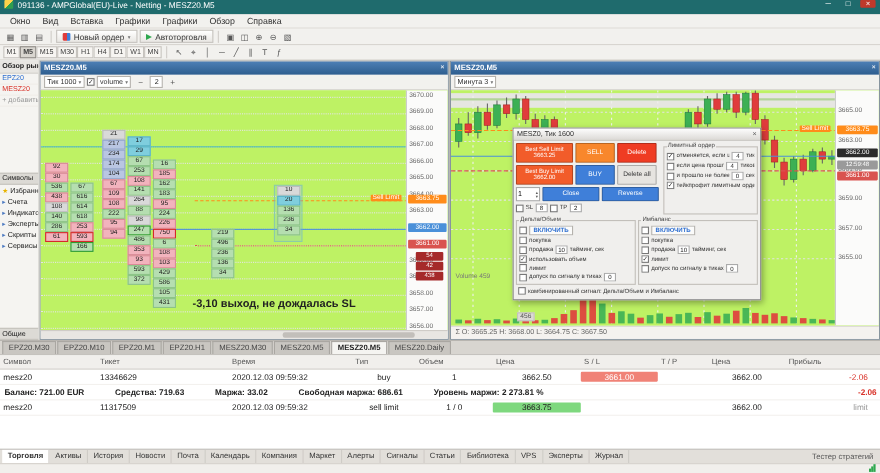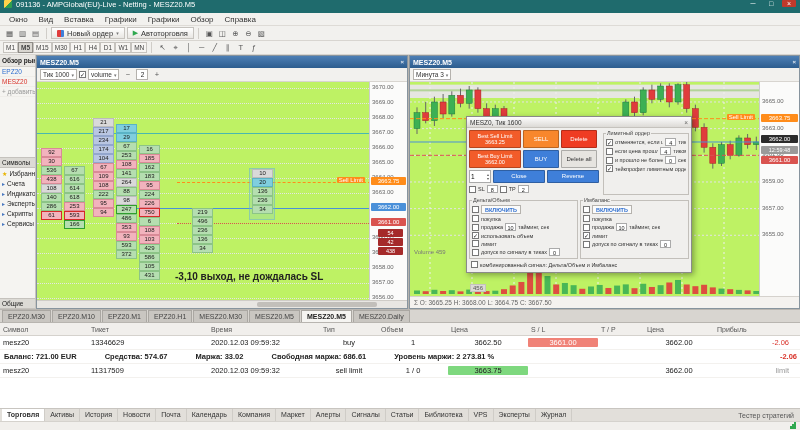--- a/index.html
+++ b/index.html
@@ -706,21 +706,21 @@
           <div class="tt-cell" style="width: 70px; text-align: center;">1</div>
           <div class="tt-cell" style="width: 80px; text-align: center;">3662.50</div>
           <div class="tt-cell hl-red" style="width: 70px; text-align: center;">3661.00</div>
           <div class="tt-cell" style="width: 46px; text-align: center;"></div>
           <div class="tt-cell" style="width: 70px; text-align: center;">3662.00</div>
           <div class="tt-cell loss" style="width: 78px; text-align: right;">-2.06</div>
         </div>
         <div class="tt-row">
           <div class="balance-wrap">
             <span class="balance-seg">Баланс: 721.00 EUR</span>
-            <span class="balance-seg">Средства: 574.67</span>
+            <span class="balance-seg">Средства: 719.63</span>
             <span class="balance-seg">Маржа: 33.02</span>
             <span class="balance-seg">Свободная маржа: 686.61</span>
             <span class="balance-seg">Уровень маржи: 2 273.81 %</span>
           </div>
           <div class="tt-cell loss" style="margin-left: auto; width: 78px; text-align: right; font-weight: bold;">-2.06</div>
         </div>
         <div class="tt-row">
           <div class="tt-cell" style="width: 88px;">mesz20</div>
           <div class="tt-cell" style="width: 120px;">11317509</div>
           <div class="tt-cell" style="width: 112px;">2020.12.03 09:59:32</div>

